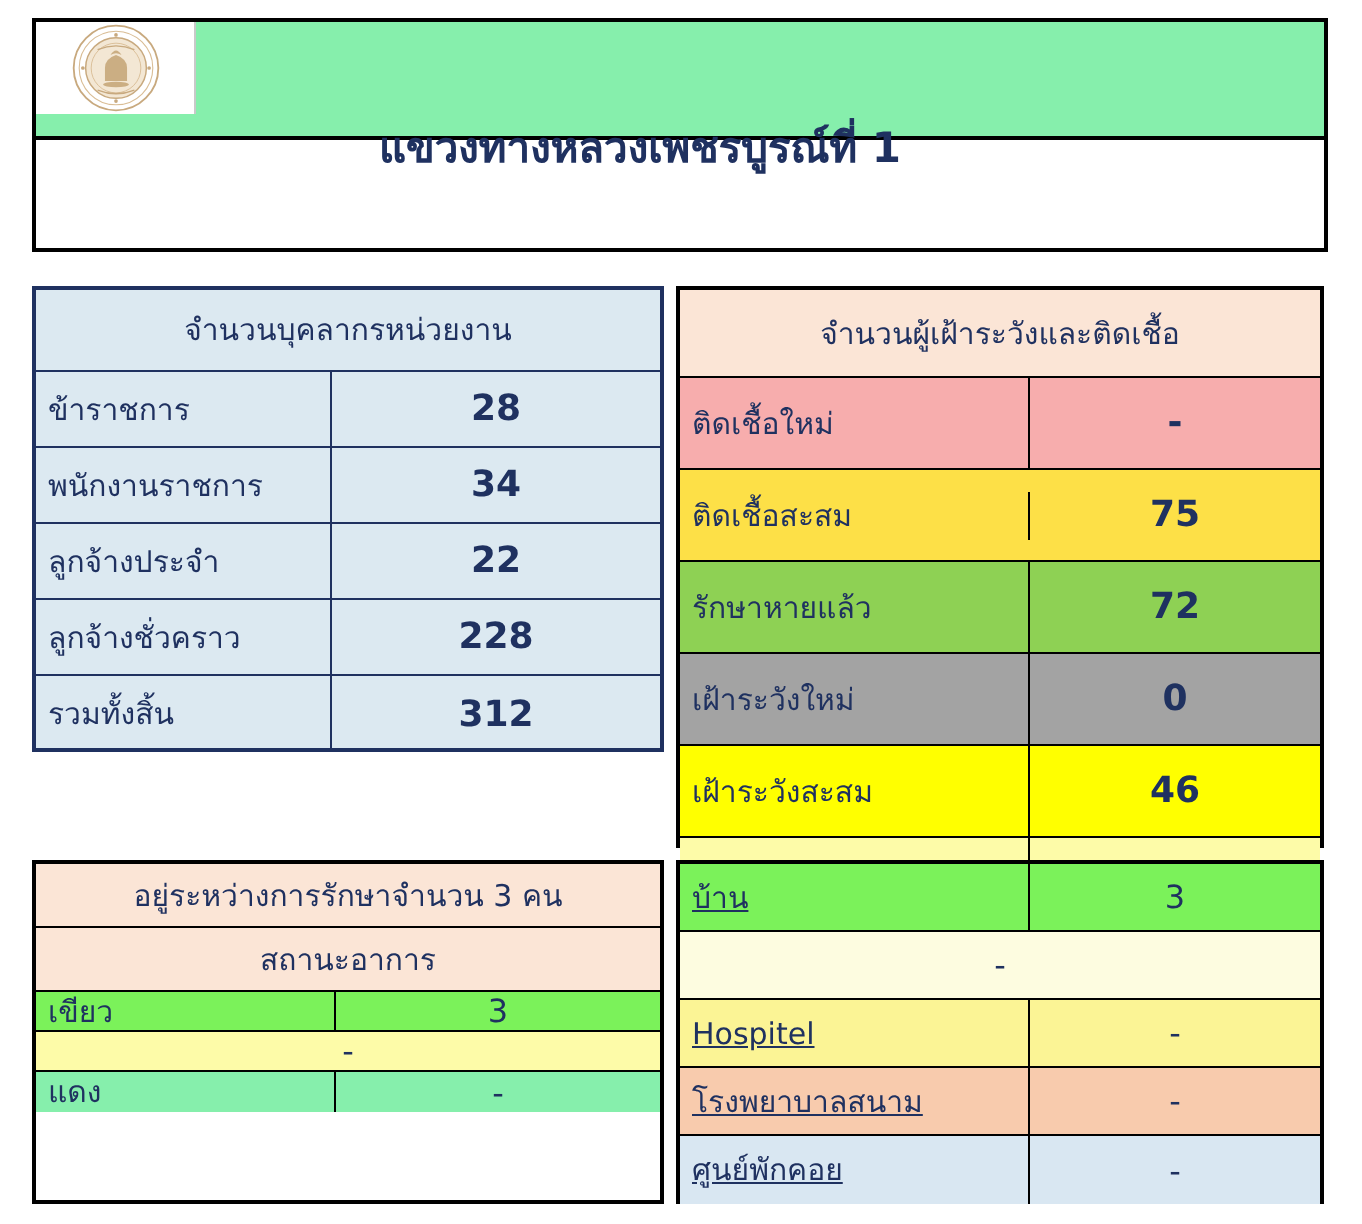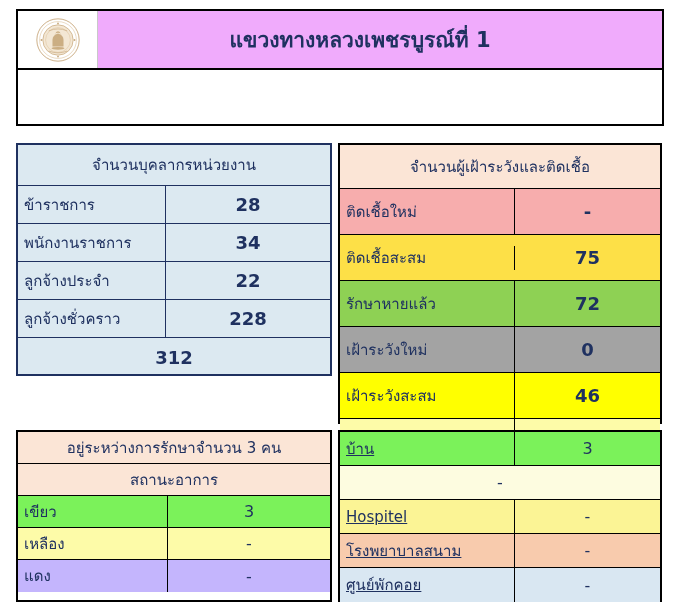--- a/index.html
+++ b/index.html
@@ -26,21 +26,22 @@
     height: 117px;
     border: 2px solid #000000;
     box-sizing: border-box;
     background: #ffffff;
   }
   .header-top {
     display: flex;
     align-items: stretch;
     height: 57px;
     border-bottom: 2px solid #000000;
-    background: #f0abfc;
+    background: #86efac;
+    flex-direction: column;
   }
   .logo-cell {
     width: 80px;
     border-right: 1px solid #c9c9c9;
     display: flex;
     align-items: center;
     justify-content: center;
     box-sizing: border-box;
     background: #ffffff;
   }
@@ -148,21 +149,21 @@
     left: 16px;
     top: 430px;
     width: 316px;
     height: 172px;
     border-color: #000000;
     background: #ffffff;
   }
   #tbl-status .row { border-bottom: 1.5px solid #000000; }
   #tbl-status .row:last-child { border-bottom: none; }
   #tbl-status .row.hdr { height: 32px; }
-  #tbl-status .row.body { height: 32px; }
+  #tbl-status .row.body { height: 20px; }
   #tbl-status .cell.label { width: 150px; border-right: 1.5px solid #000000; }
   #tbl-status .cell.value { flex: 1; font-size: 16px; font-weight: normal; }
   #tbl-status .cell.title { width: 100%; }
 
   
   #tbl-place {
     left: 338px;
     top: 430px;
     width: 324px;
     height: 172px;
@@ -217,20 +218,21 @@
   </div>
   <div class="row body">
     <div class="cell label">ลูกจ้างประจำ</div>
     <div class="cell value">22</div>
   </div>
   <div class="row body">
     <div class="cell label">ลูกจ้างชั่วคราว</div>
     <div class="cell value">228</div>
   </div>
   <div class="row body">
+    <div class="cell label">รวมทั้งสิ้น</div>
     <div class="cell value">312</div>
   </div>
 </div>
 
 <div class="tbl" id="tbl-surveillance">
   <div class="row hdr" style="background: rgb(251, 229, 214);">
     <div class="cell title">จำนวนผู้เฝ้าระวังและติดเชื้อ</div>
   </div>
   <div class="row body" style="background: rgb(247, 173, 173);">
     <div class="cell label">ติดเชื้อใหม่</div>
@@ -263,24 +265,23 @@
     <div class="cell title">อยู่ระหว่างการรักษาจำนวน 3  คน</div>
   </div>
   <div class="row hdr" style="background: rgb(251, 229, 214);">
     <div class="cell title">สถานะอาการ</div>
   </div>
   <div class="row body" style="background: rgb(123, 242, 90);">
     <div class="cell label">เขียว</div>
     <div class="cell value">3</div>
   </div>
   <div class="row body" style="background: rgb(253, 251, 168);">
-    <div class="cell label">เหลือง</div>
-    <div class="cell value">-</div>
-  </div>
-  <div class="row body" style="background: #c4b5fd;">
+    <div class="cell value">-</div>
+  </div>
+  <div class="row body" style="background: #86efac;">
     <div class="cell label">แดง</div>
     <div class="cell value">-</div>
   </div>
 </div>
 
 <div class="tbl" id="tbl-place">
   <div class="row body" style="background: rgb(123, 242, 90);">
     <div class="cell label">บ้าน</div>
     <div class="cell value">3</div>
   </div>

